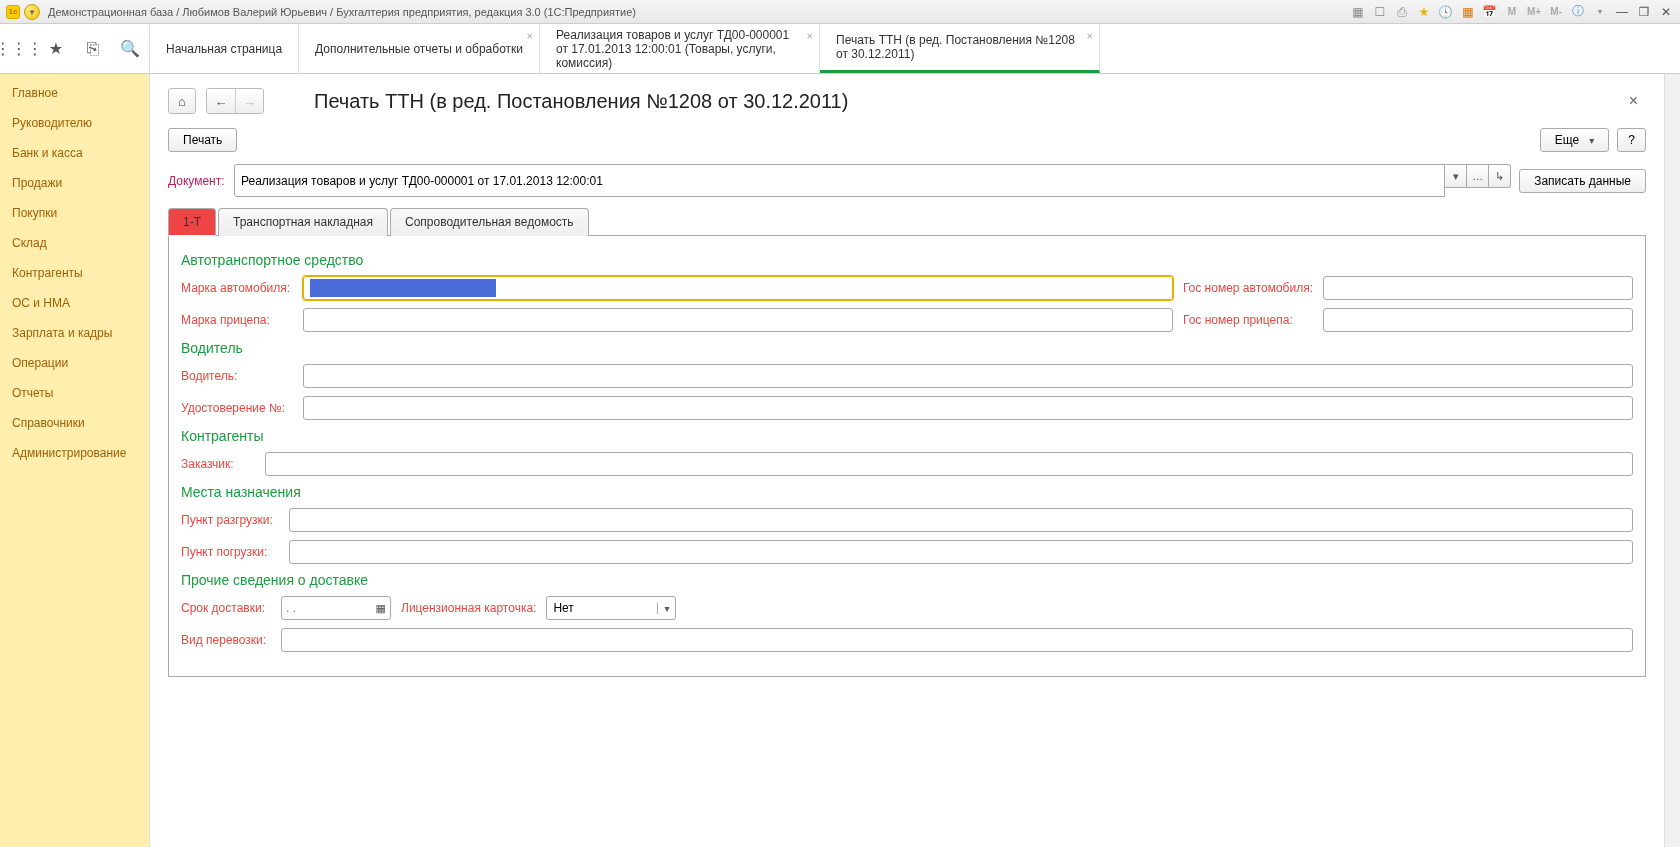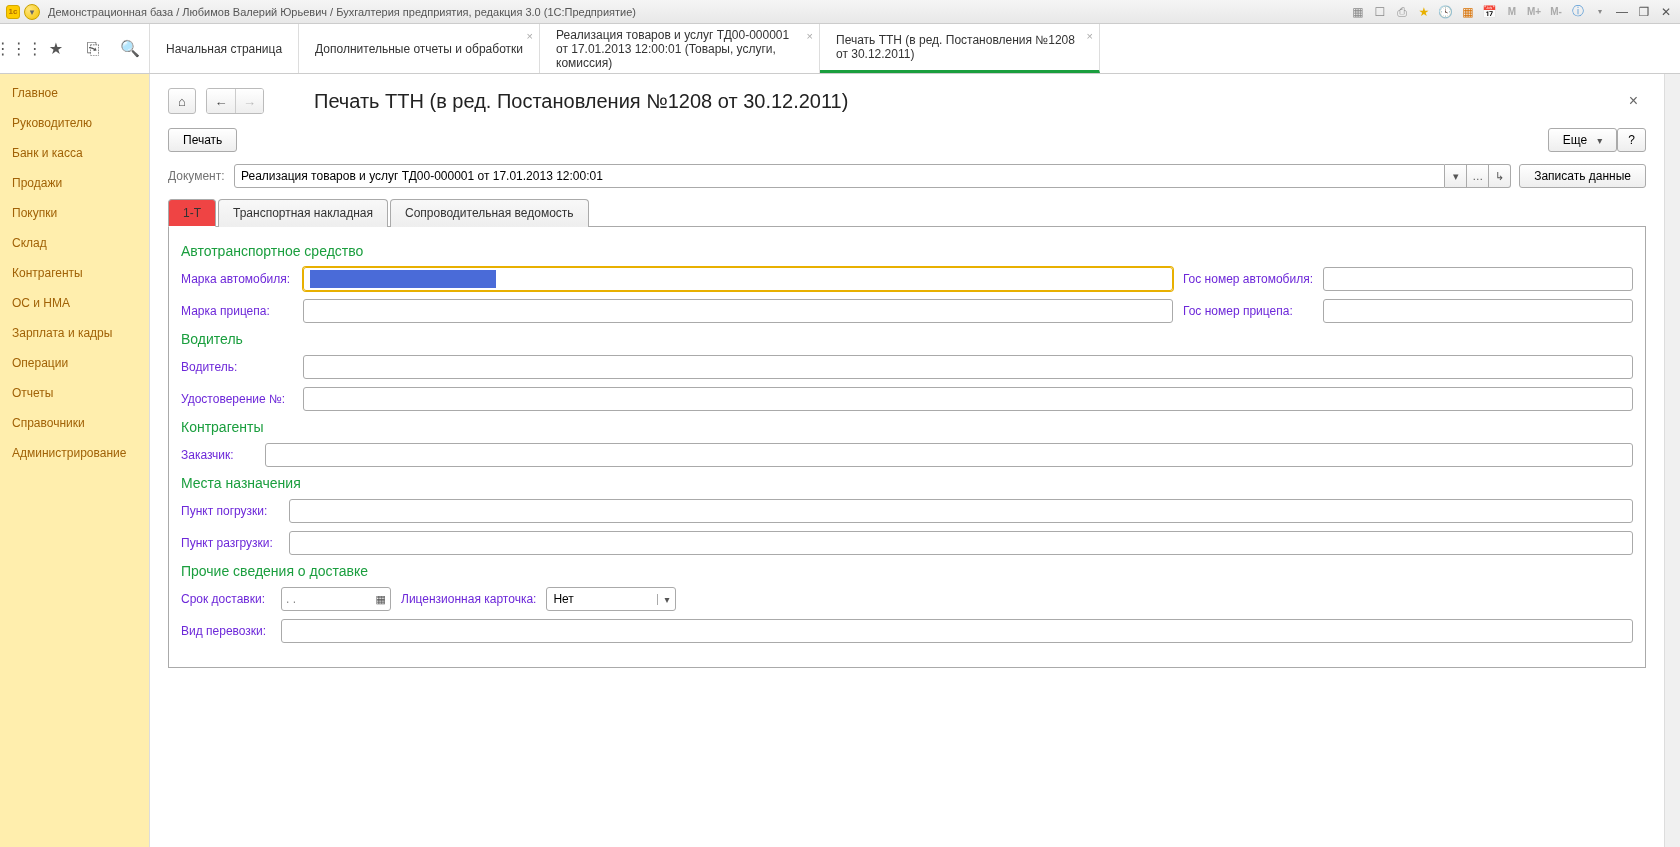--- a/index.html
+++ b/index.html
@@ -40,39 +40,39 @@
 .icon-btn { border: 1px solid #bbb; background: linear-gradient(#fff,#eee); border-radius: 3px; height: 26px; min-width: 28px; display: flex; align-items: center; justify-content: center; cursor: pointer; font-size: 13px; color: #444; }
 .nav-arrows { display: flex; border: 1px solid #bbb; border-radius: 3px; height: 26px; overflow: hidden; }
 .nav-arrows .arrow { width: 28px; display: flex; align-items: center; justify-content: center; background: linear-gradient(#fff,#eee); cursor: pointer; font-size: 13px; color:#444; }
 .nav-arrows .arrow.disabled { color: #bbb; }
 .nav-arrows .arrow + .arrow { border-left: 1px solid #ccc; }
 .page-title { font-size: 20px; color: #222; margin-left: 40px; }
 .page-header .close-x { margin-left: auto; font-size: 16px; color: #666; cursor: pointer; padding: 4px 8px; }
 
 .action-row { display: flex; align-items: center; margin-bottom: 12px; }
 .btn { border: 1px solid #aaa; background: linear-gradient(#fff,#eee); border-radius: 3px; padding: 4px 14px; cursor: pointer; font-size: 12px; }
-.action-row .right { margin-left: auto; display: flex; }
+.action-row .right { margin-left: auto; display: flex; gap: 8px; }
 .btn.dropdown::after { content: "▾"; margin-left: 10px; color: #555; font-size: 10px; }
 .btn.help { padding: 4px 10px; }
 
 .doc-row { display: flex; align-items: center; gap: 8px; margin-bottom: 10px; }
-.doc-row label { min-width: 58px; color: #737373; }
+.doc-row label { min-width: 58px; color: #be185d; }
 .doc-input-wrap { flex: 1; display: flex; }
-.doc-input { flex: 1; height: 24px; border: 1px solid #aaa; border-radius: 3px 0 0 3px; padding: 0 6px; font-size: 12px; }
+.doc-input { flex: 1; height: 33px; border: 1px solid #aaa; border-radius: 3px 0 0 3px; padding: 0 6px; font-size: 12px; }
 .doc-btn { width: 22px; height: 24px; border: 1px solid #aaa; border-left: none; background: linear-gradient(#fff,#eee); display: flex; align-items: center; justify-content: center; cursor: pointer; font-size: 11px; color: #555; }
 .doc-btn:last-of-type { border-radius: 0 3px 3px 0; }
 
 .inner-tabs { display: flex; border-bottom: 1px solid #aaa; margin-bottom: 0; }
 .inner-tab { padding: 6px 14px; border: 1px solid #aaa; border-bottom: none; background: linear-gradient(#f8f8f8,#eee); margin-right: 2px; border-radius: 4px 4px 0 0; cursor: pointer; font-size: 12px; color: #333; position: relative; top: 1px; }
 .inner-tab.active { background: #ef4444; border-bottom: 1px solid #fff; }
 
 .form-panel { border: 1px solid #aaa; border-top: none; padding: 10px 12px 16px 12px; }
 .section-title { color: #1a9e3e; font-size: 14px; margin: 6px 0 8px 0; }
 .form-row { display: flex; align-items: center; gap: 10px; margin-bottom: 8px; }
-.form-row label { color: #6d28d9; font-size: 12px; }
+.form-row label { color: #ef4444; font-size: 12px; }
 .text-input { height: 24px; border: 1px solid #aaa; border-radius: 3px; padding: 0 4px; font-size: 12px; }
 .text-input.hl { border: 1px solid #e8b000; box-shadow: 0 0 0 1px #e8b000; }
 .selection { display: inline-block; background: #4a6bd8; height: 18px; width: 186px; margin: 2px; }
 .flex1 { flex: 1; }
 
 .date-input { width: 110px; height: 24px; border: 1px solid #aaa; border-radius: 3px; display: flex; align-items: center; padding: 0 4px; justify-content: space-between; }
 .date-input .cal-icon { font-size: 11px; color: #555; }
 .select-input { width: 130px; height: 24px; border: 1px solid #aaa; border-radius: 3px; display: flex; align-items: center; }
 .select-input span { flex: 1; padding: 0 6px; }
 .select-input .dd { width: 18px; border-left: 1px solid #aaa; text-align: center; font-size: 10px; color: #555; }
@@ -214,25 +214,25 @@
         </div>
 
         <div class="section-title">Контрагенты</div>
         <div class="form-row">
           <label style="min-width:74px">Заказчик:</label>
           <input class="text-input flex1" value="" style="">
         </div>
 
         <div class="section-title">Места назначения</div>
         <div class="form-row">
+          <label style="min-width:98px">Пункт разгрузки:</label>
+          <input class="text-input flex1" value="" style="">
+        </div>
+        <div class="form-row">
           <label style="min-width:98px">Пункт погрузки:</label>
-          <input class="text-input flex1" value="" style="">
-        </div>
-        <div class="form-row">
-          <label style="min-width:98px">Пункт разгрузки:</label>
           <input class="text-input flex1" value="" style="">
         </div>
 
         <div class="section-title">Прочие сведения о доставке</div>
         <div class="form-row">
           <label style="min-width:90px">Срок доставки:</label>
           <div class="date-input">
             <span style="color:#888;">  .  .    </span>
             <span class="cal-icon">▦</span>
           </div>

